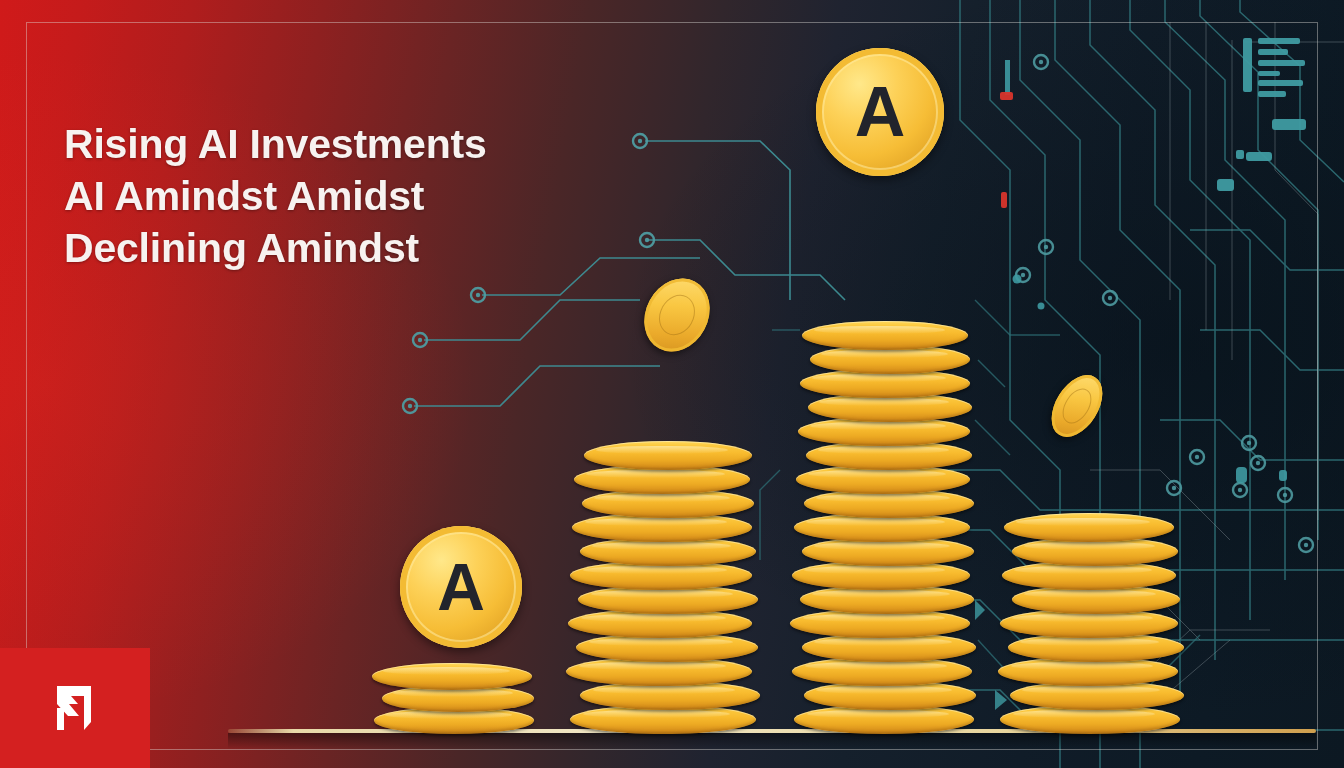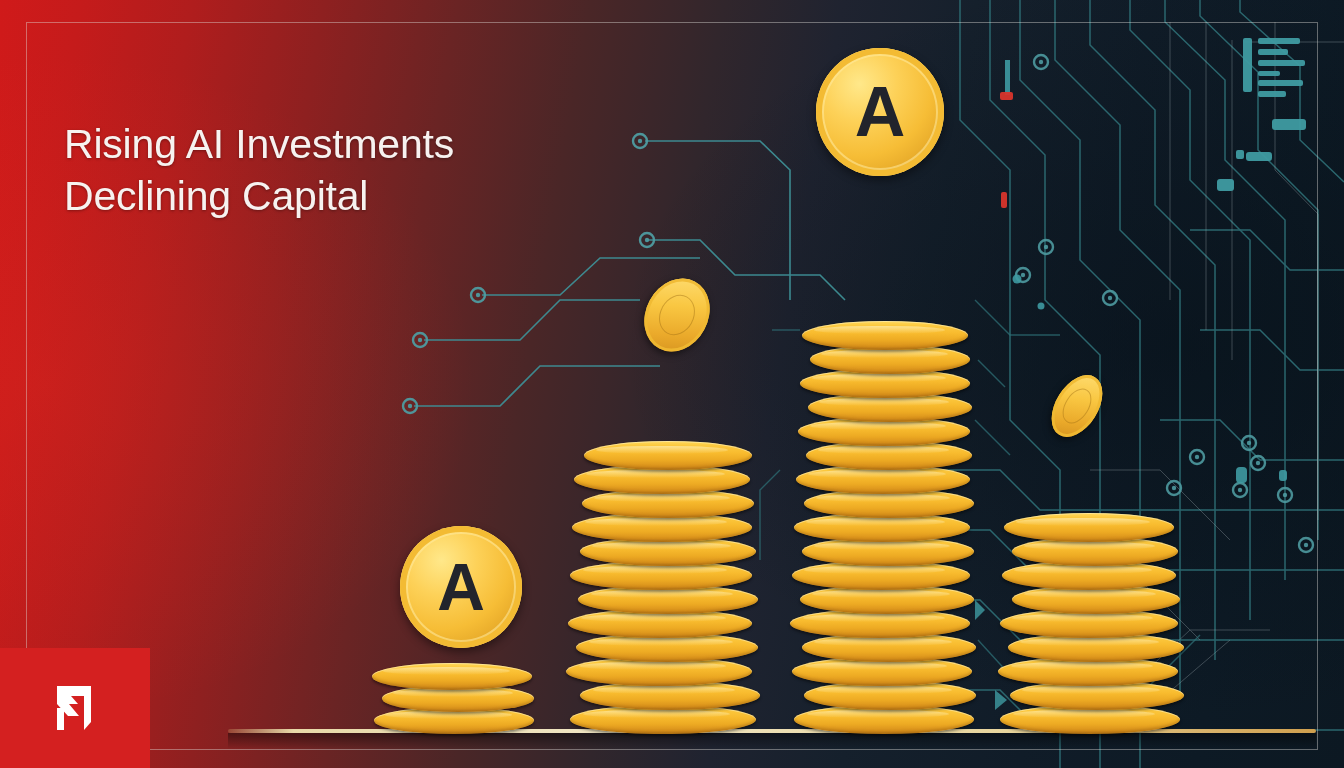--- a/index.html
+++ b/index.html
@@ -63,21 +63,21 @@
   
   .title-block {
     position: absolute;
     left: 64px;
     top: 118px;
     width: 520px;
   }
   .title-line {
     font-size: 41px;
     line-height: 52px;
-    font-weight: normal;
+    font-weight: bold;
     color: #f7f2f0;
     letter-spacing: -0.2px;
     white-space: nowrap;
     text-shadow: 0 1px 3px rgba(0,0,0,0.35);
   }
 
   
   .logo-box {
     position: absolute;
     left: 0;
@@ -370,21 +370,22 @@
 
   <div class="coin-float" style="left:646px; top:277px; width:62px; height:76px; transform:rotate(28deg);">
     <div class="inner"></div>
   </div>
   <div class="coin-float" style="left:1056px; top:372px; width:42px; height:68px; transform:rotate(32deg);">
     <div class="inner"></div>
   </div>
 
   <div class="title-block">
     <div class="title-line">Rising AI Investments</div>
-    <div class="title-line">Declining Capital</div>
+    <div class="title-line">AI Amindst Amidst</div>
+    <div class="title-line">Declining Amindst</div>
   </div>
 
   <div class="frame"></div>
 
   <div class="logo-box">
     <svg width="48" height="52" viewBox="0 0 48 52">
       <path fill="#ffffff" d="M6,4 H40 V40 L33,48 V14 H20 L27,22 H18 L28,34 H17 L6,22 Z"></path>
       <path fill="#ffffff" d="M6,26 H13 V48 H6 Z"></path>
     </svg>
   </div>

